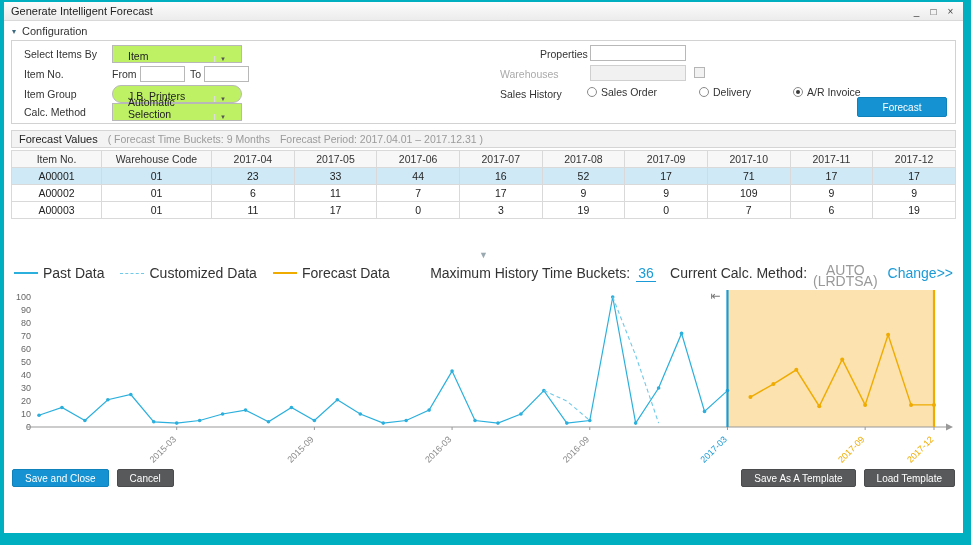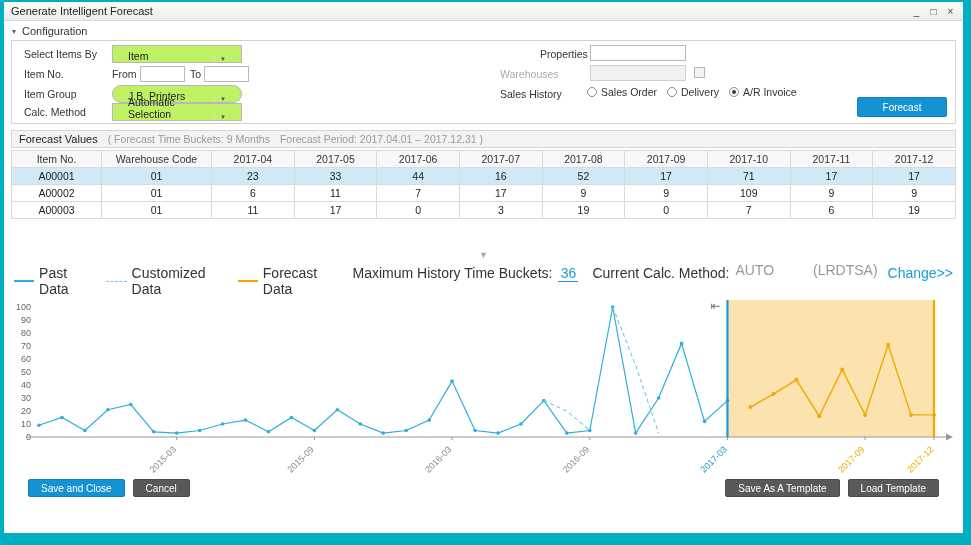--- a/index.html
+++ b/index.html
@@ -31,21 +31,21 @@
     display:flex; align-items:flex-end; justify-content:space-between;
     padding:0 15px; font-size:10.5px; color:#222; width:130px;
   }
   .select .dd-arrow { font-size:6px; color:#555; border-left:1px solid #ddd; padding-left:5px; margin-left:5px; }
   .text-input {
     position:absolute; height:16px; border:1px solid #b8b8b8; font-size:10.5px;
     padding:0 3px; font-family:"Liberation Sans", sans-serif; background:#fff;
   }
   .text-input.disabled { background:#f1f1f1; border-color:#cfcfcf; }
   .checkbox { position:absolute; width:11px; height:11px; border:1px solid #b5b5b5; background:#f2f2f2; }
-  .radios { position:absolute; display:flex; align-items:center; }
+  .radios { position:absolute; display:flex; align-items:center;gap:32px; }
   .radio { display:inline-flex; align-items:center; margin-right:10px; font-size:10.5px; color:#333; }
   .radio .dot { width:10px; height:10px; border:1px solid #8a8a8a; border-radius:50%; margin-right:4px; position:relative; background:#fff; }
   .radio.checked .dot::after { content:""; position:absolute; left:2px; top:2px; right:2px; bottom:2px; background:#3a3a3a; border-radius:50%; }
   .btn { border-radius:2px; font-size:10px; color:#fff; display:flex; align-items:center; justify-content:center; cursor:default; border:1px solid transparent; }
   .btn-blue { background:#1492d2; border-color:#0f82bb; }
   .btn-gray { background:#58595b; border-color:#4a4b4d; }
   .forecast-btn { position:absolute; right:8px; top:56px; width:90px; height:20px; }
   
   .fv-header {
     margin:2px 7px; border:1px solid #d5d5d5; background:#f3f3f3; height:18px;
@@ -64,25 +64,25 @@
   .splitter { text-align:center; color:#9aa9b0; font-size:9px; height:12px; line-height:12px; margin-top:30px; flex:0 0 auto; }
   
   .chart-row { display:flex; align-items:flex-start; padding:4px 10px 0; font-size:14px; color:#333; flex:0 0 auto; }
   .legend-item { display:inline-flex; align-items:center; margin-right:16px; }
   .swatch { display:inline-block; width:24px; height:0; border-top:2px solid; margin-right:5px; }
   .sw-past { border-color:#2bafdc; }
   .sw-cust { border-top-width:1px; border-top-style:dashed; border-color:#6fc9e8; }
   .sw-fore { border-color:#f0ab00; }
   .chart-controls { margin-left:auto; display:flex; align-items:flex-start; gap:6px; white-space:nowrap; }
   .mhtb-value { color:#1a9bd7; border-bottom:1px solid #1a9bd7; min-width:20px; display:inline-block; text-align:center; }
-  .ccm-value { display:inline-flex; flex-direction:row; align-items:center; color:#999; line-height:11px;gap:39px; }
+  .ccm-value { display:inline-flex; flex-direction:column; align-items:center; color:#999; line-height:11px; }
   .change-link { color:#1a9bd7; margin-left:4px; cursor:default; }
   svg.chart { display:block; margin:0 5px; flex:0 0 auto; }
   
-  .footer { display:flex; padding:4px 24px 0; gap:8px; flex:0 0 auto; }
+  .footer { display:flex; padding:4px 8px 0; gap:8px; flex:0 0 auto; }
   .footer .btn { height:18px; padding:0 12px; }
   .footer .spacer { flex:1; }
 </style>
 </head>
 <body>
 
 <div class="window">
 
   <div class="titlebar">
     <span>Generate Intelligent Forecast</span>

